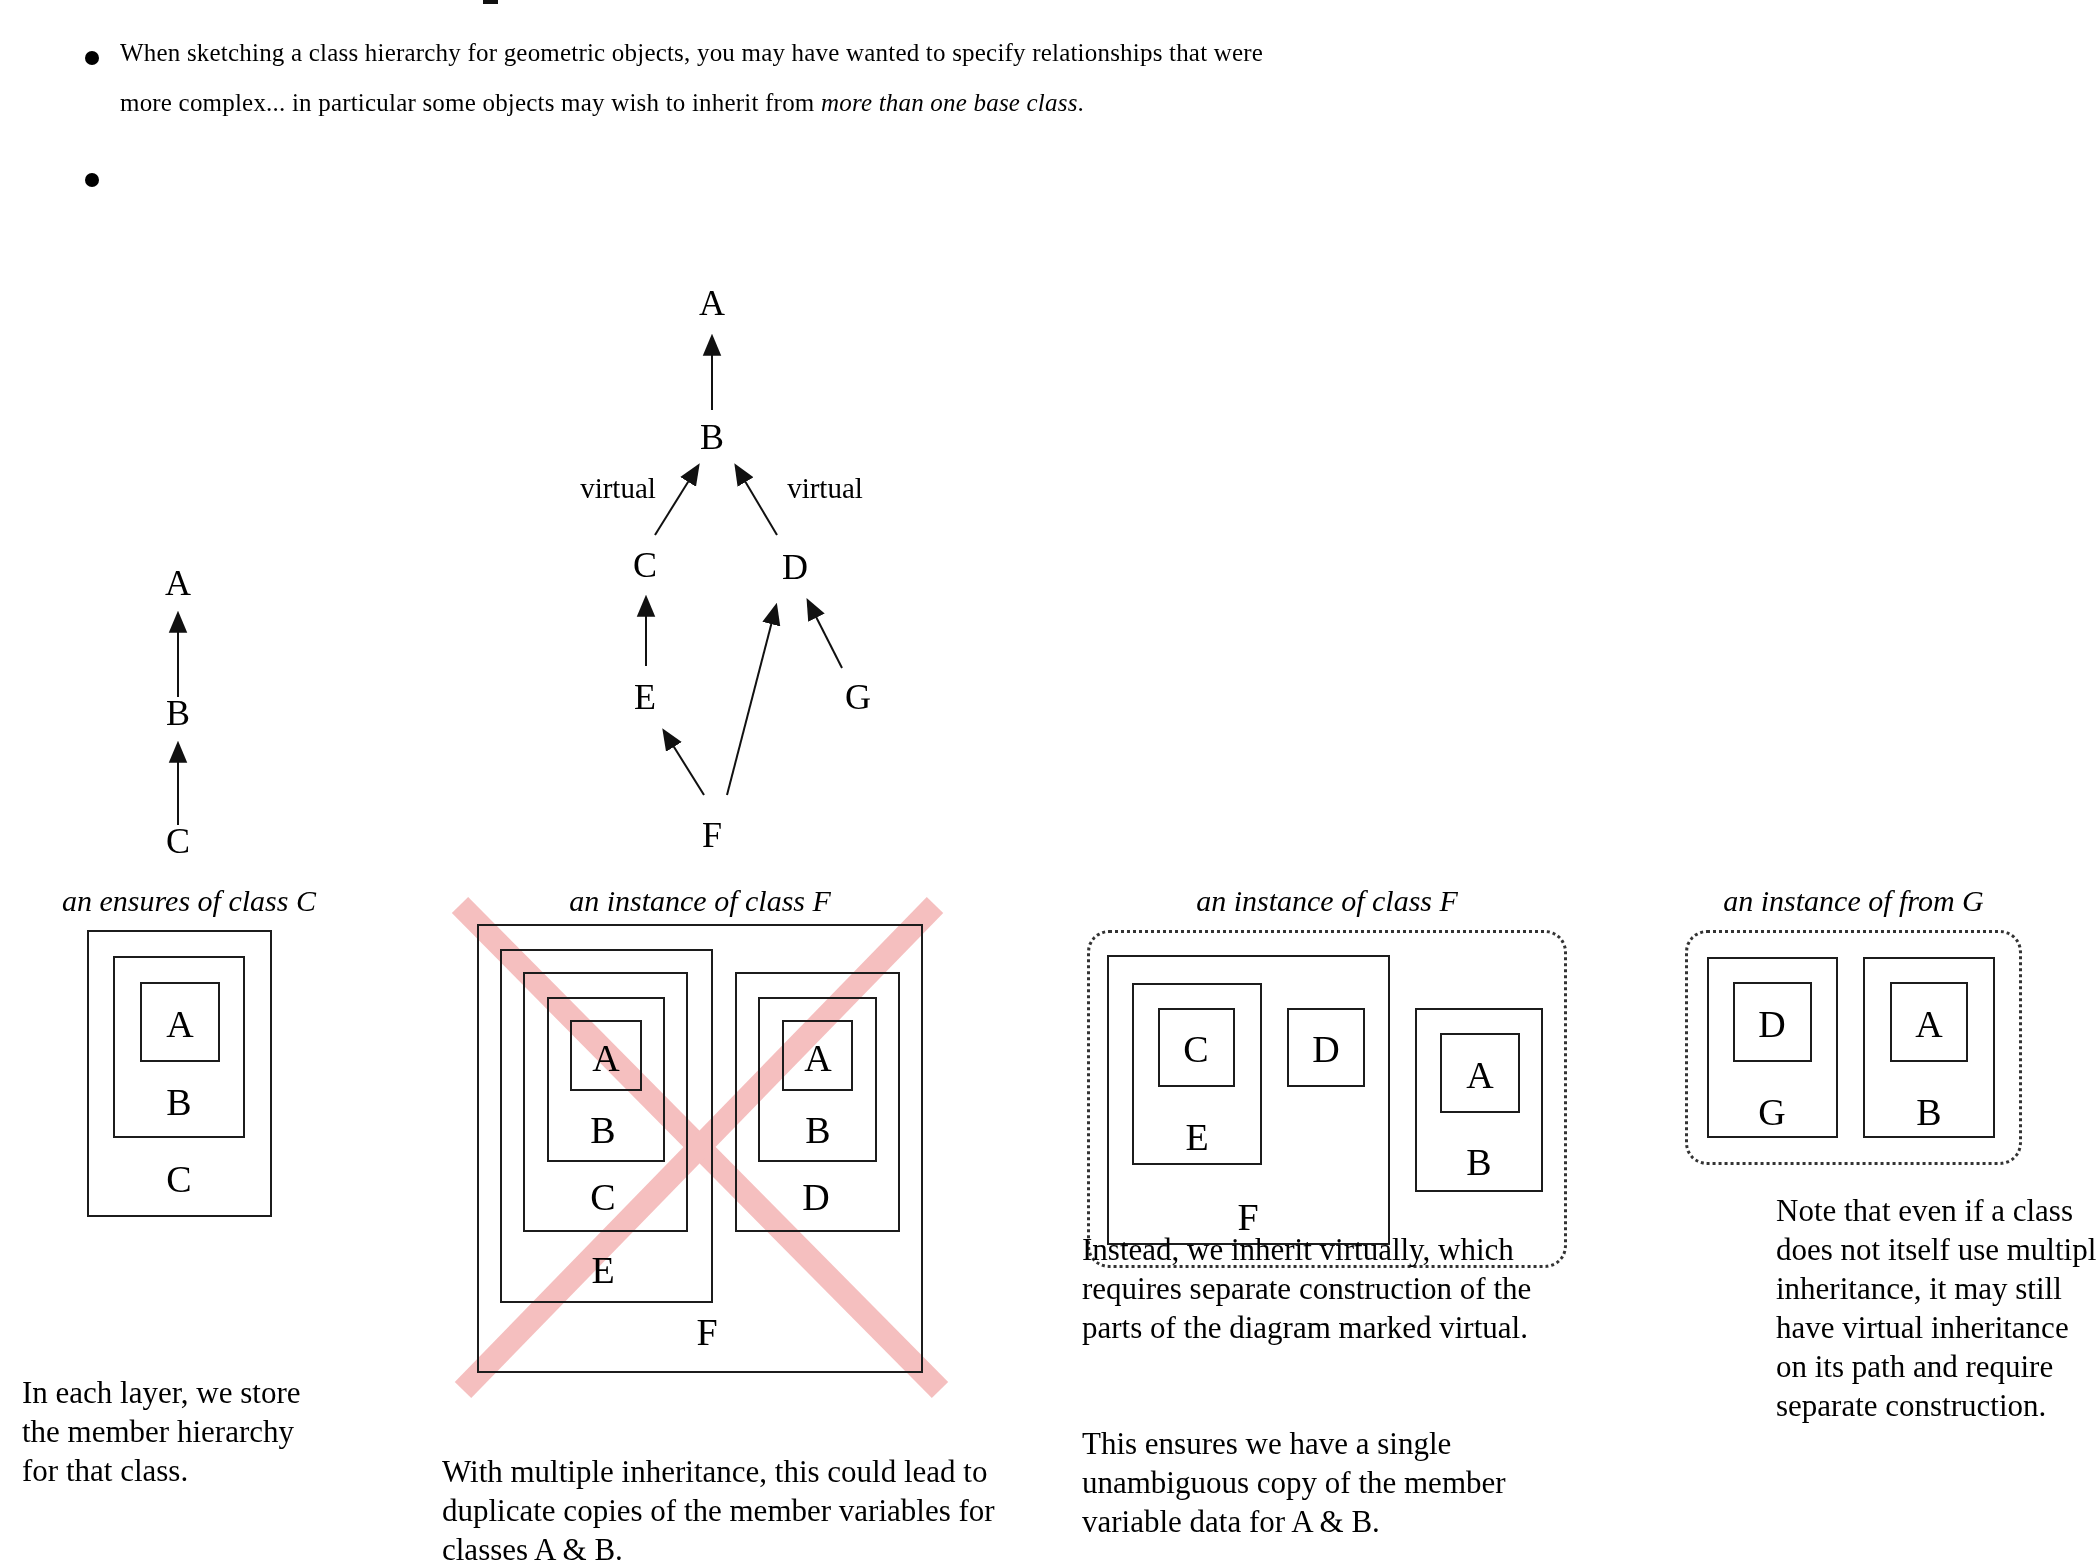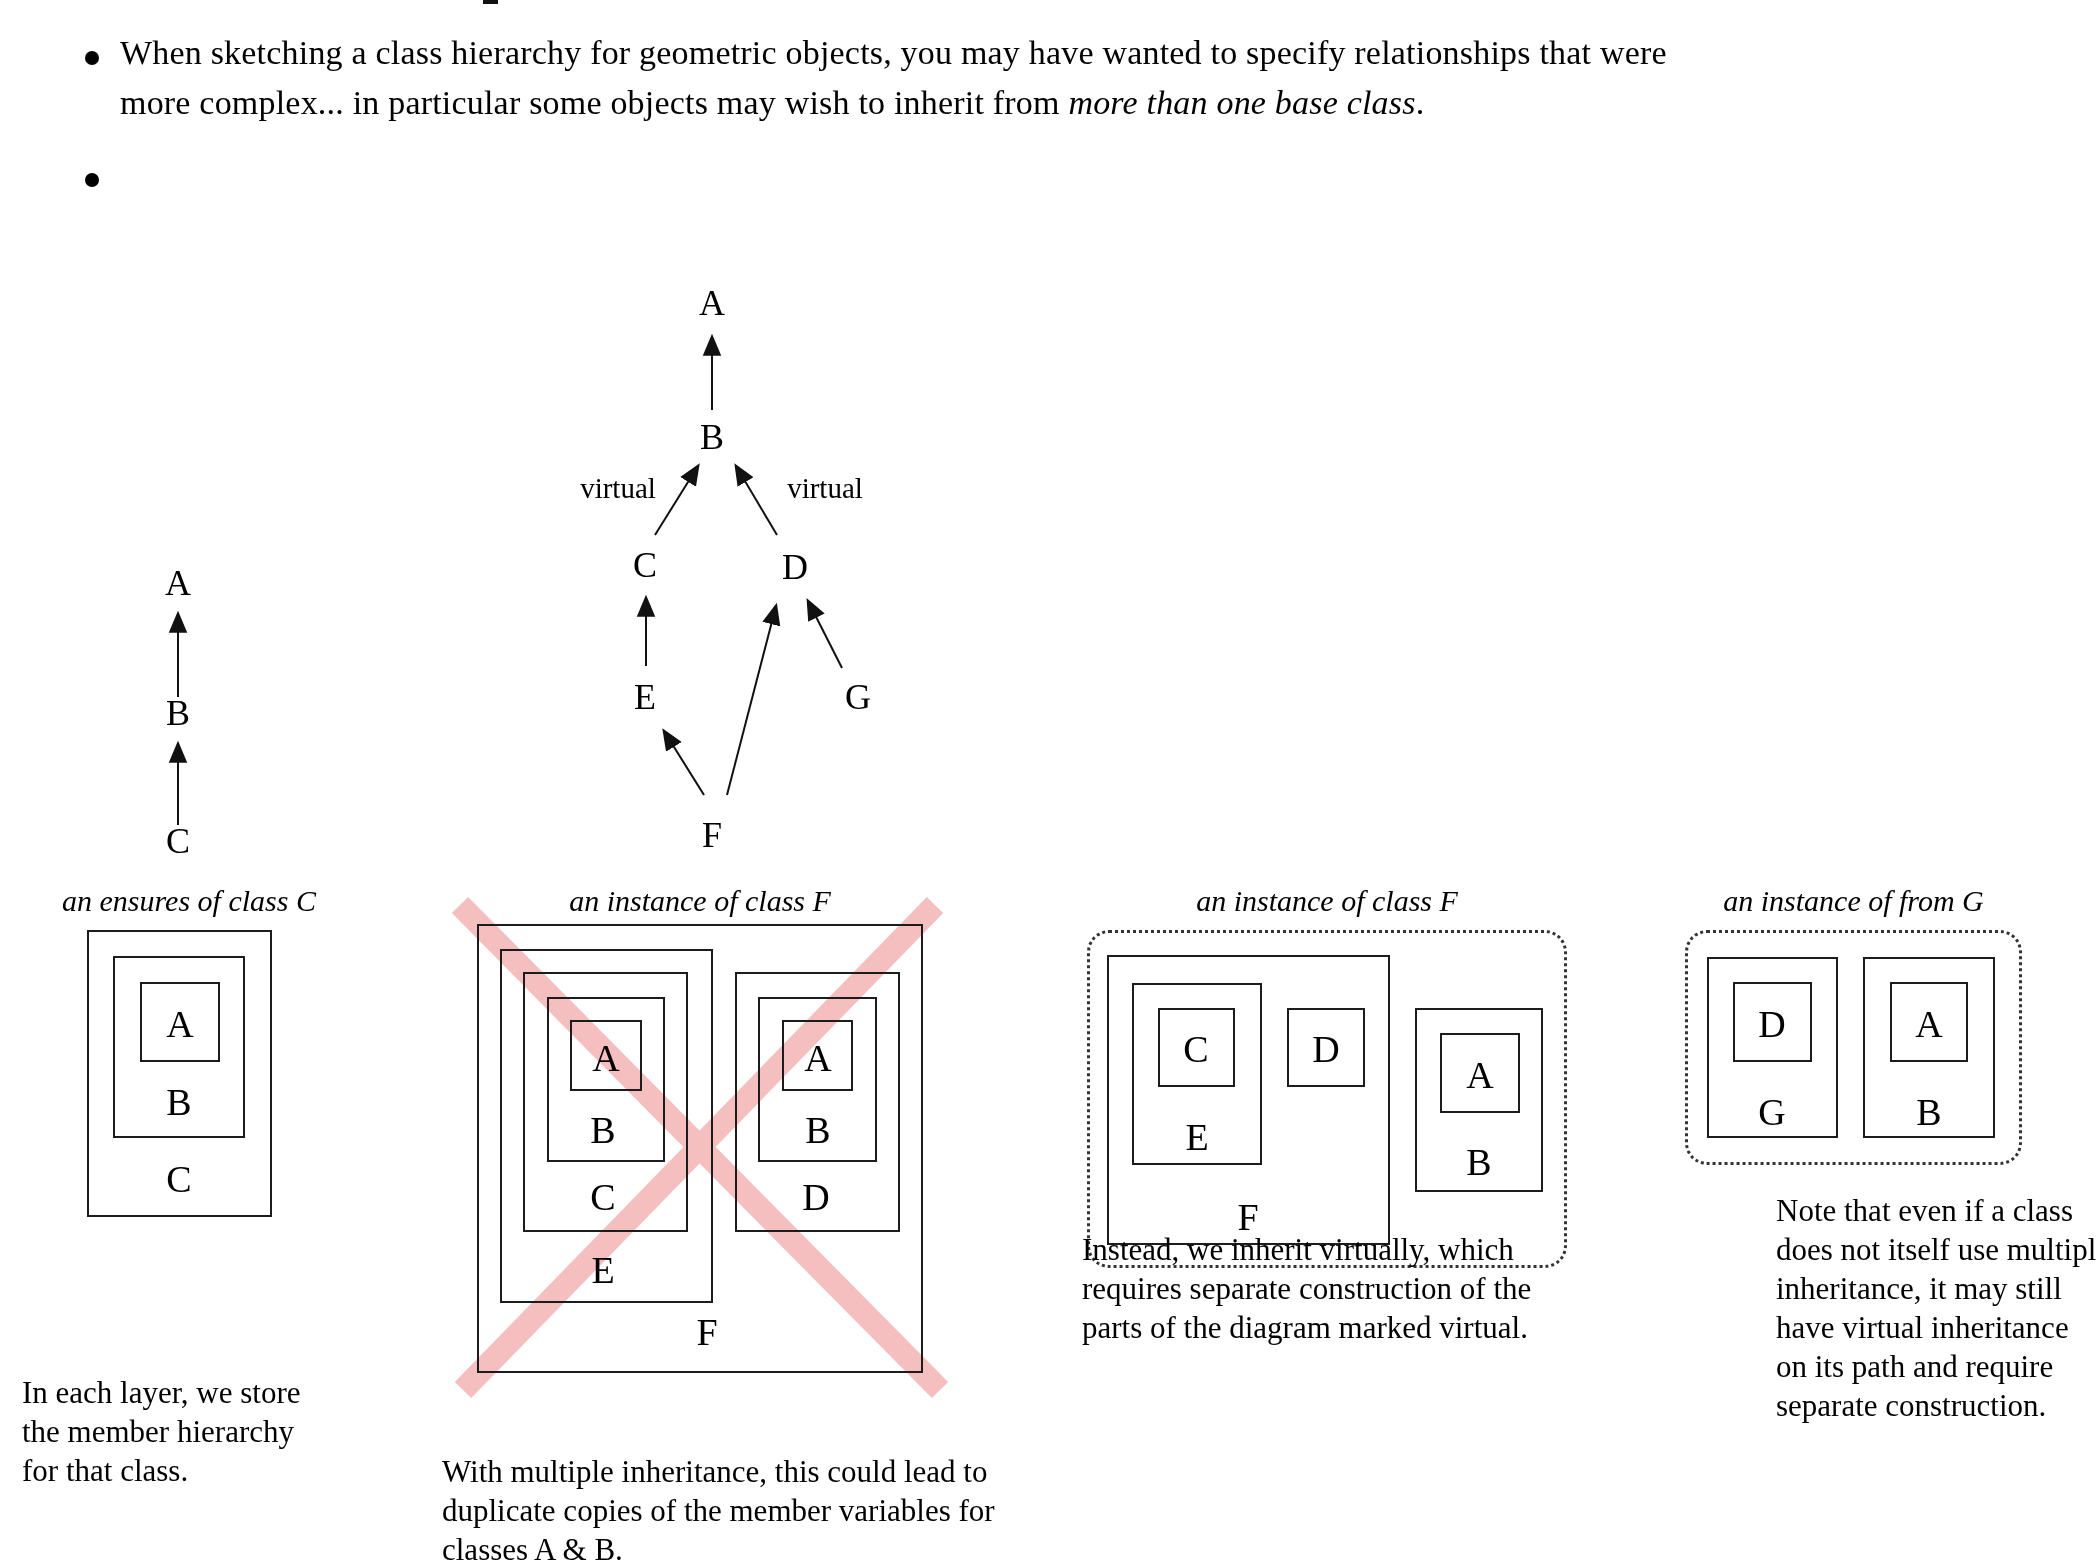--- a/index.html
+++ b/index.html
@@ -1,20 +1,20 @@
 <!DOCTYPE html>
 <html><head>
 <meta charset="utf-8">
 <style>
   html,body{margin:0;padding:0;background:#fff;}
   .canvas{position:relative;width:2097px;height:1562px;background:#ffffff;overflow:hidden;
           font-family:"Liberation Serif",serif;color:#000;}
   .frag{position:absolute;background:#111;}
   .bullet-dot{position:absolute;width:14px;height:14px;border-radius:50%;background:#000;}
-  .bullet-text{position:absolute;left:120px;width:1960px;font-size:34px;line-height:50px;
+  .bullet-text{position:absolute;left:120px;width:1960px;font-size:25px;line-height:50px;
                white-space:pre-line;letter-spacing:0.2px;}
   .bullet-text em{font-style:italic;}
   .caption{position:absolute;font-style:italic;font-size:30px;line-height:34px;text-align:center;}
   .dgwrap{position:absolute;}
   .box{position:absolute;border:2px solid #1c1c1c;box-sizing:border-box;}
   .dotted{position:absolute;border:3px dotted #333;border-radius:22px;box-sizing:border-box;}
   .lbl{position:absolute;font-size:38px;transform:translate(-50%,-50%);line-height:1;}
   .note{position:absolute;font-size:31px;line-height:39px;white-space:pre-line;}
   .treesvg{position:absolute;left:0;top:260px;}
   .cross-svg{position:absolute;left:-30px;top:-30px;}
@@ -144,20 +144,23 @@
 the member hierarchy
 for that class.</div>
 
   <div class="note" style="left:442px;top:1452px;width:640px;">With multiple inheritance, this could lead to
 duplicate copies of the member variables for
 classes A &amp; B.</div>
 
   <div class="note" style="left:1082px;top:1230px;width:560px;">Instead, we inherit virtually, which
 requires separate construction of the
 parts of the diagram marked virtual.</div>
+  <div class="note" style="left:1082px;top:1424px;width:560px;">This ensures we have a single
+unambiguous copy of the member
+variable data for A &amp; B.</div>
 
   <div class="note" style="left:1776px;top:1191px;width:412px;">Note that even if a class
 does not itself use multiple
 inheritance, it may still
 have virtual inheritance
 on its path and require
 separate construction.</div>
 
 </div>
 

